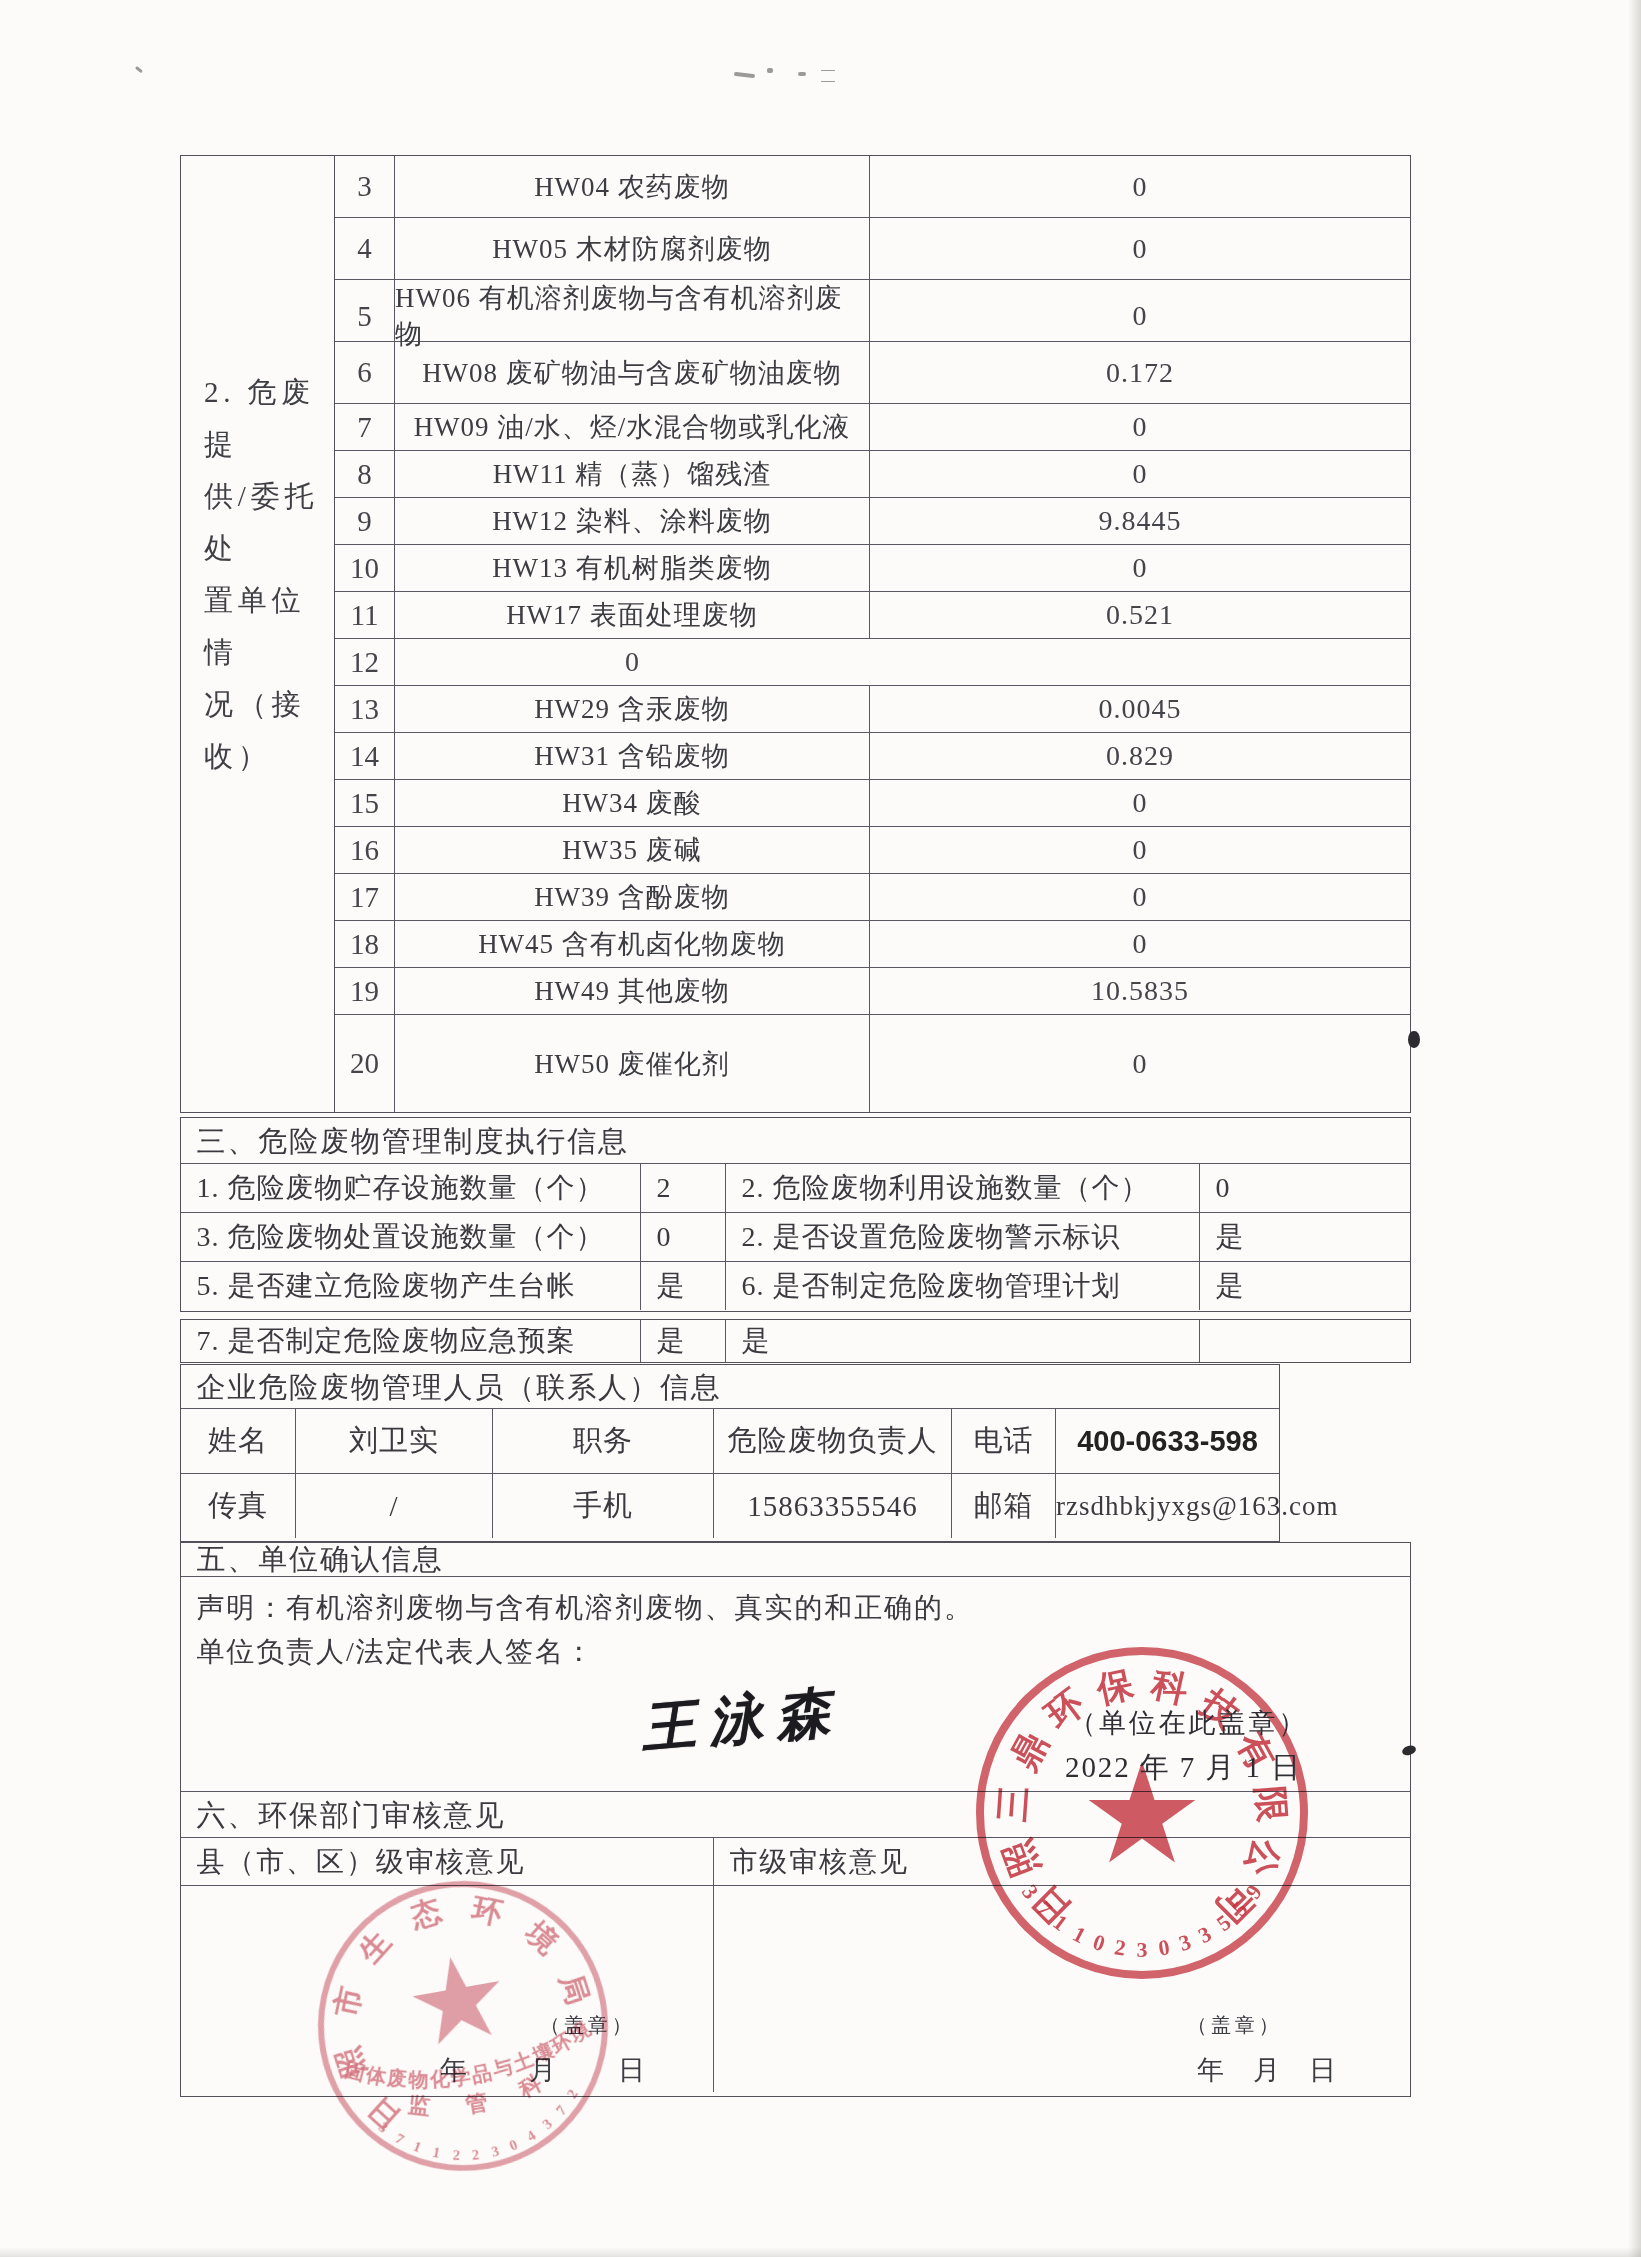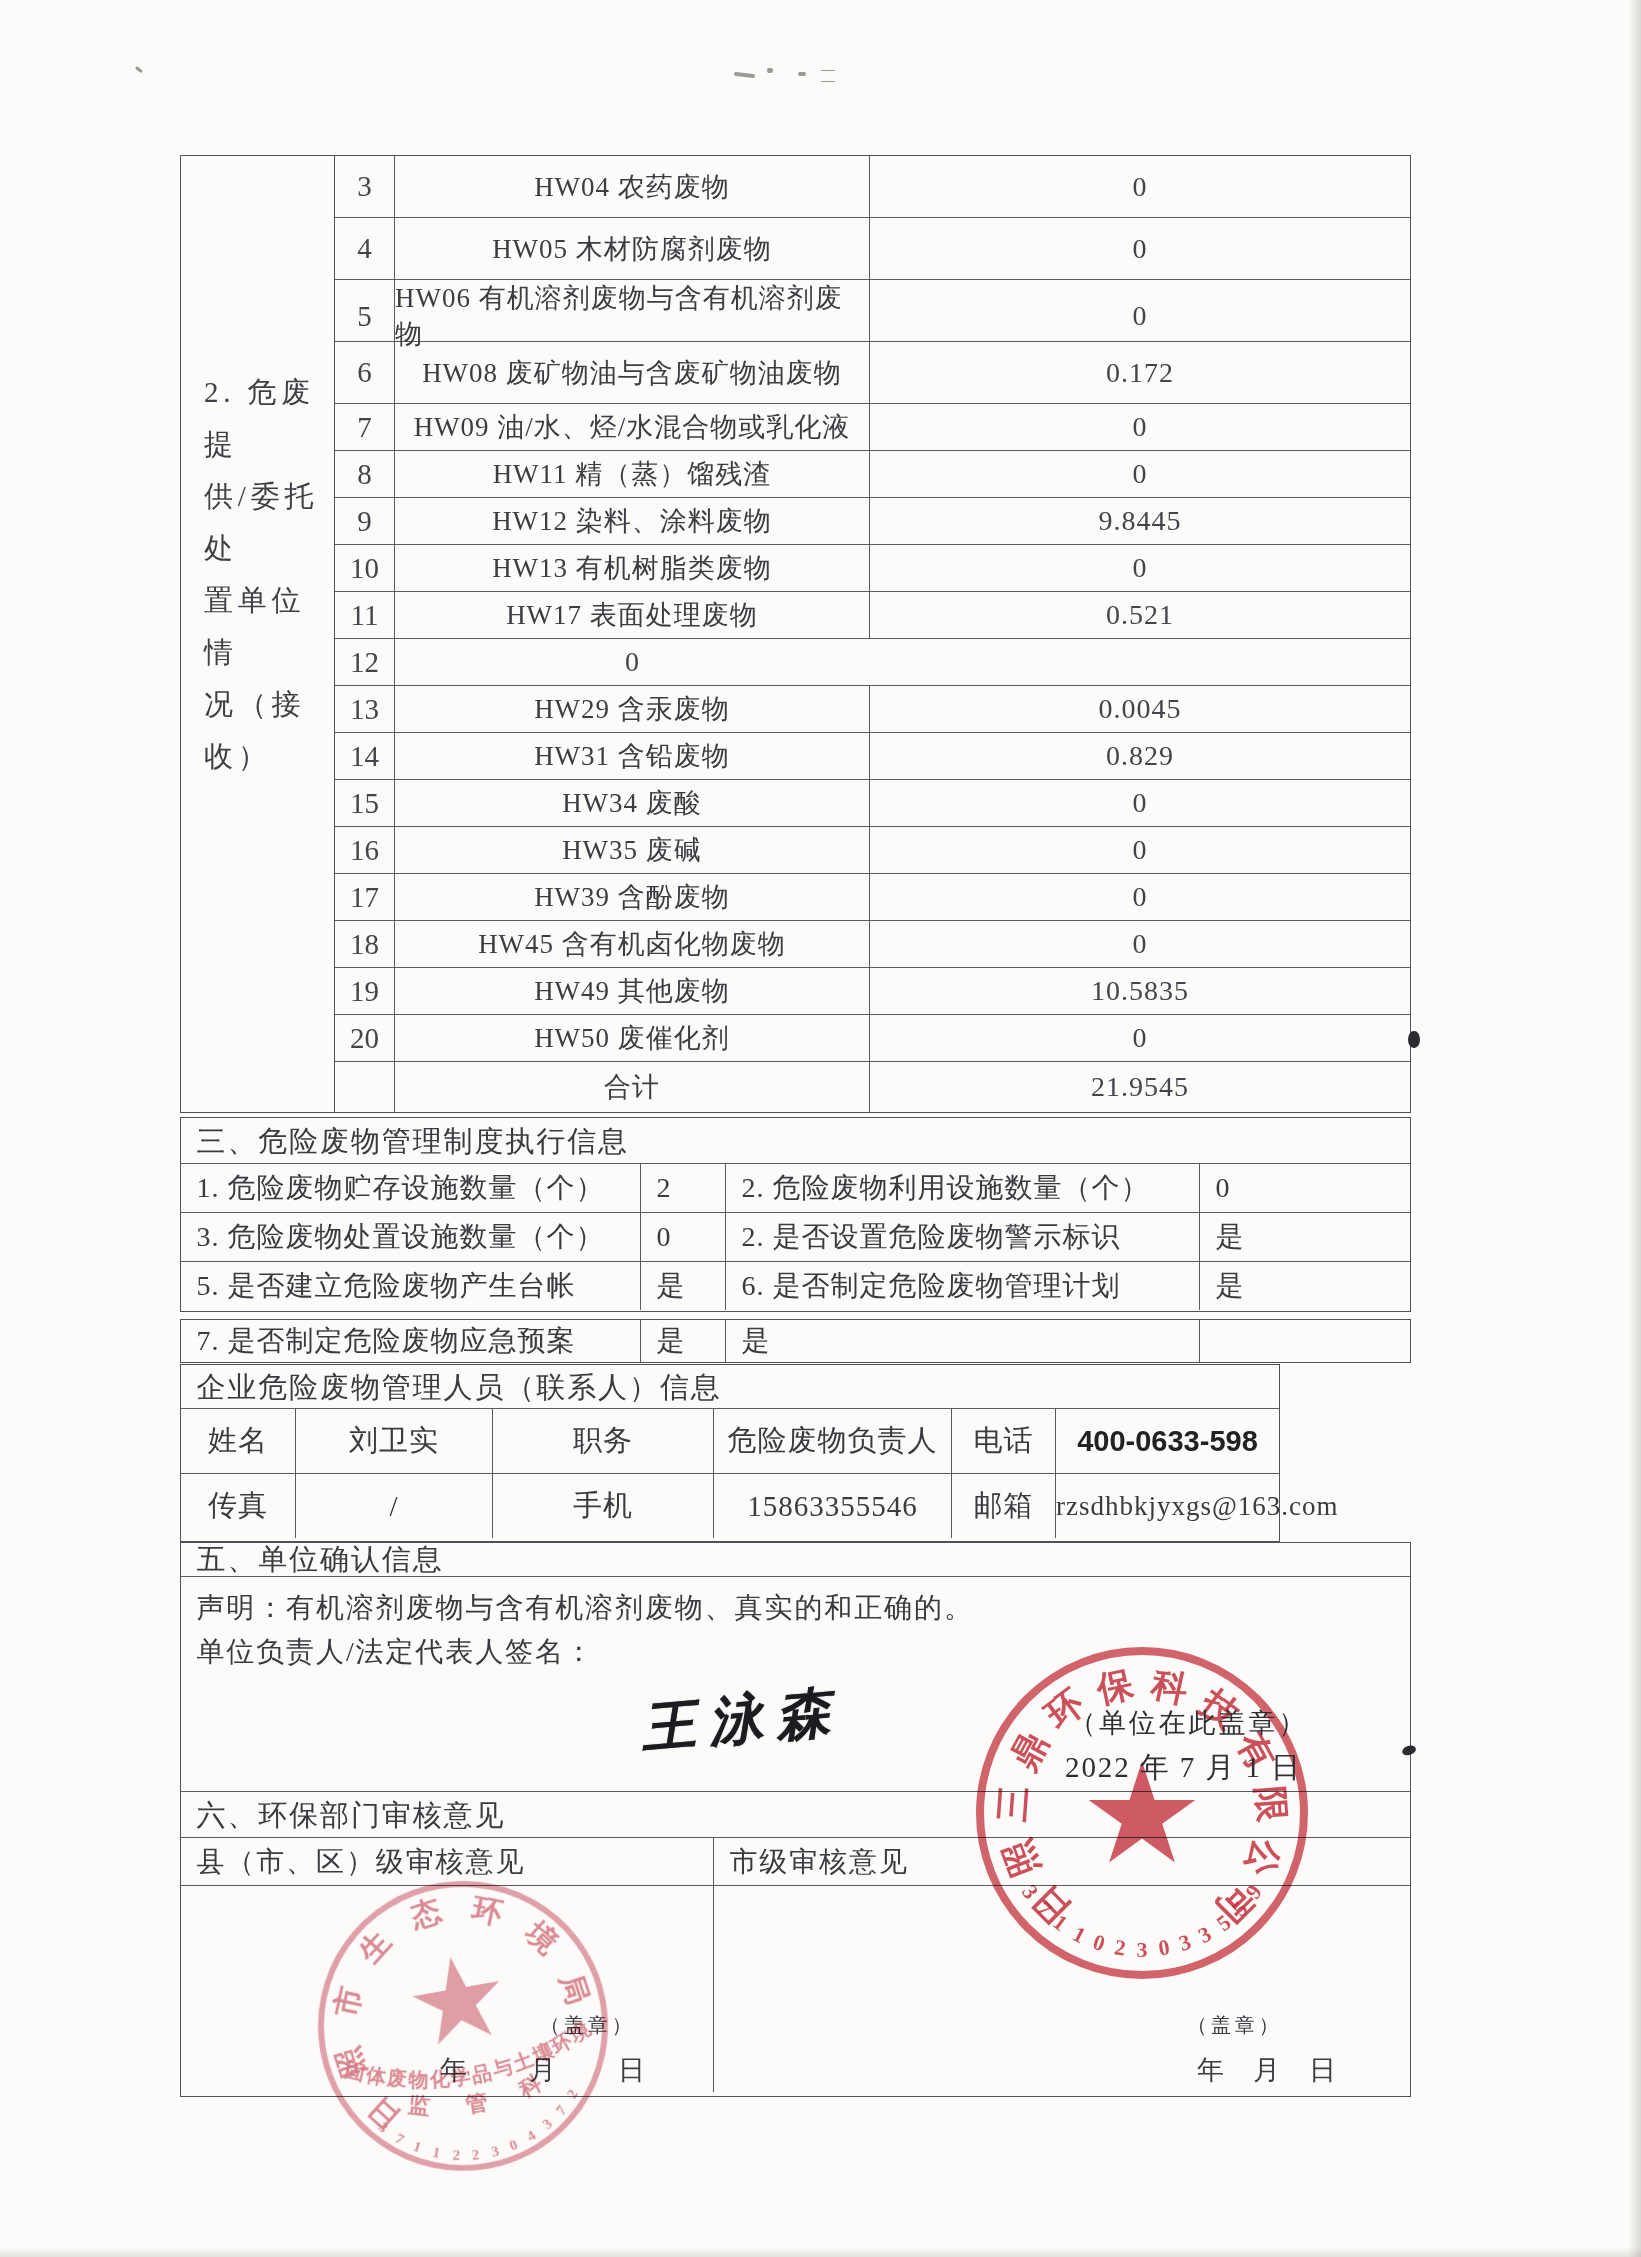--- a/index.html
+++ b/index.html
@@ -190,25 +190,20 @@
     </div>
         <div class="wrow">
       <div class="cell num">19</div>
       <div class="cell name">HW49 其他废物</div>
       <div class="cell val">10.5835</div>
     </div>
         <div class="wrow">
       <div class="cell num">20</div>
       <div class="cell name">HW50 废催化剂</div>
       <div class="cell val">0</div>
-    </div>
-        <div class="wrow">
-      <div class="cell num"></div>
-      <div class="cell name">合计</div>
-      <div class="cell val">21.9545</div>
     </div>
       </div>
   </div>
 
   <div class="box sec3">
     <div class="s3head">三、危险废物管理制度执行信息</div>
     <div id="sec3-rows">
         <div class="s3row">
       <div class="cell">1. 危险废物贮存设施数量（个）</div>
       <div class="cell">2</div>

